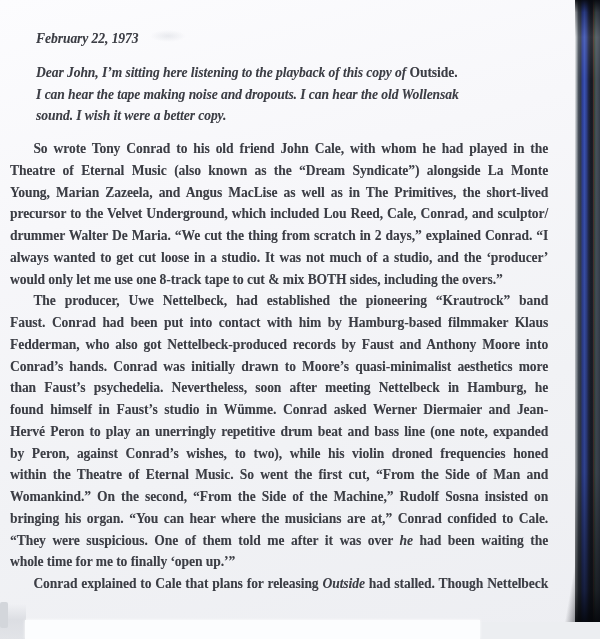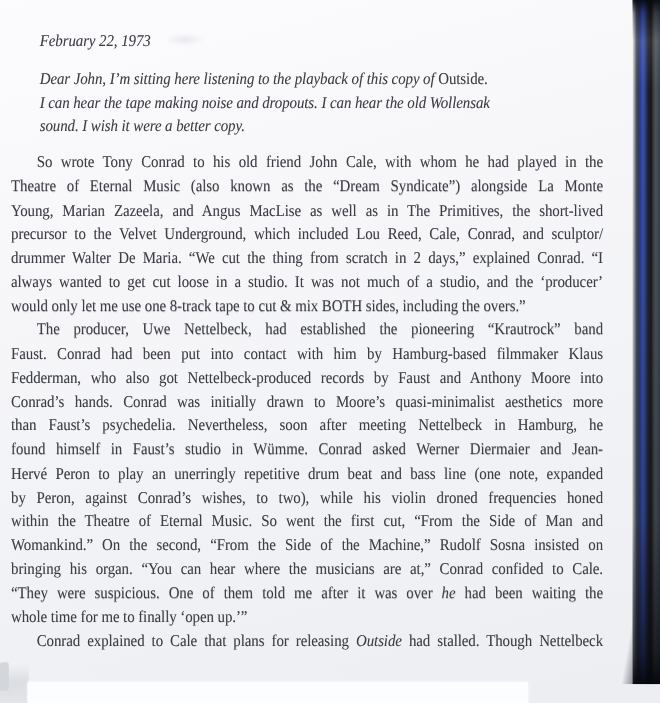--- a/index.html
+++ b/index.html
@@ -1,17 +1,17 @@
 <!DOCTYPE html>
 <html><head>
 <meta charset="utf-8">
 <style>
   html,body{margin:0;padding:0;width:600px;height:639px;overflow:hidden;background:#eef0f3;}
   .page{position:absolute;left:0;top:0;width:600px;height:639px;
-        background:linear-gradient(165deg,#fcfcfe 0%,#f7f7fa 30%,#f1f2f5 65%,#edeef2 100%);}
+        background:linear-gradient(165deg,#fcfcfe 0%,#f7f7fa 30%,#f1f2f5 65%,#edeef2 100%);font-weight:bold;}
   .textblock{position:absolute;left:10px;top:28px;width:598px;
         transform:scaleX(0.9);transform-origin:0 0;
         font-family:"Liberation Serif","DejaVu Serif",serif;
         font-size:15px;color:#3c3e45;letter-spacing:-0.05px;
         text-shadow:0.2px 0.2px 0.5px rgba(70,72,82,0.32);}
   .line{height:21.75px;line-height:21.75px;}
   .date-line{margin-left:29px;margin-bottom:12px;font-style:italic;}
   .letter{margin-left:29px;margin-bottom:11px;font-style:italic;}
   .letter .flip{font-style:normal;}
   .bodyp .flip{font-style:italic;}

